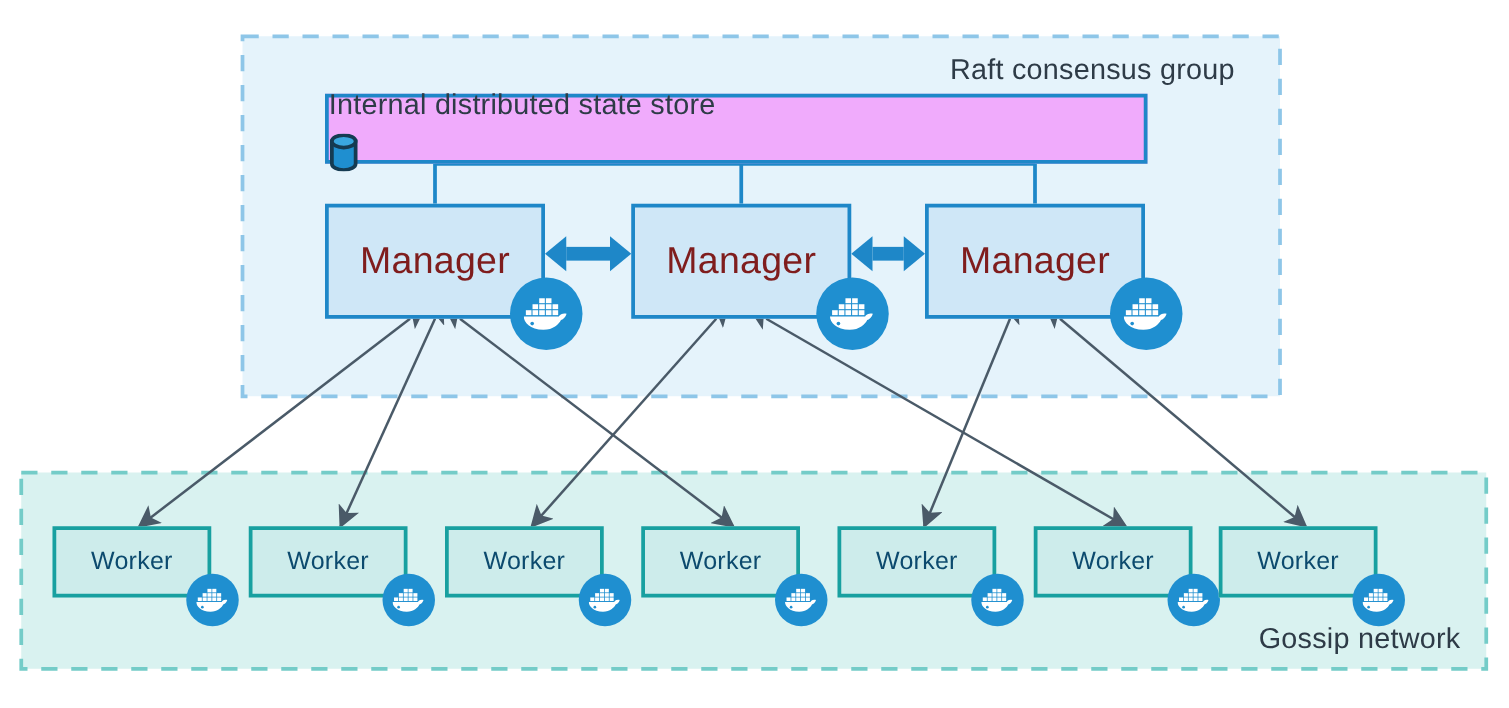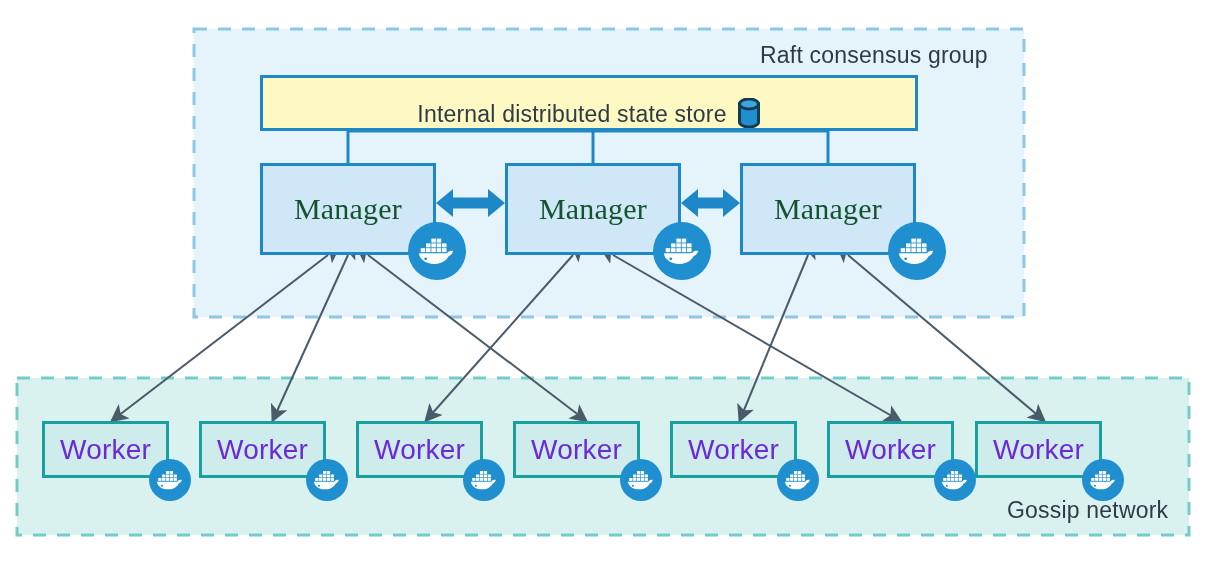--- a/index.html
+++ b/index.html
@@ -37,42 +37,42 @@
     display: flex;
     align-items: center;
     justify-content: center;
   }
   .manager-box {
     background: #cfe7f7;
     border: 3px solid #1e87c8;
   }
   .manager-label {
     font-size: 30px;
-    color: #14532d;
+    color: #7f1d1d;
     letter-spacing: 0.2px;
-    font-family: Liberation Serif, serif;
   }
   .worker-box {
     background: #cdeceb;
     border: 3px solid #18a0a0;
   }
   .worker-label {
-    font-size: 28px;
-    color: #6d28d9;
+    font-size: 20px;
+    color: #0c4a6e;
     letter-spacing: 0.2px;
   }
   .store-box {
     position: absolute;
     box-sizing: border-box;
-    background: #fef9c3;
+    background: #f0abfc;
     border: 3px solid #1e87c8;
     display: flex;
-    align-items: flex-end;
+    align-items: flex-start;
     justify-content: center;
     gap: 10px;
+    flex-direction: column;
   }
   .store-label {
     font-size: 23px;
     color: #2e3b47;
     letter-spacing: 0.2px;
   }
   .db-icon {
     display: inline-block;
     line-height: 0;
   }

